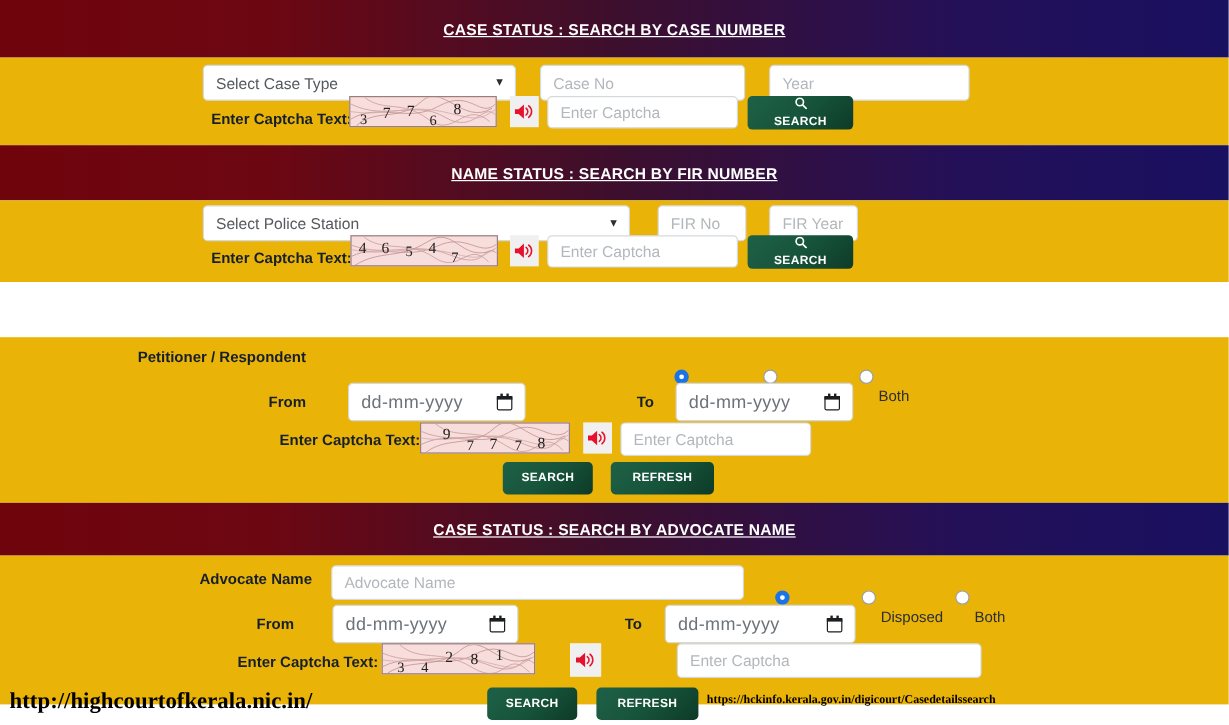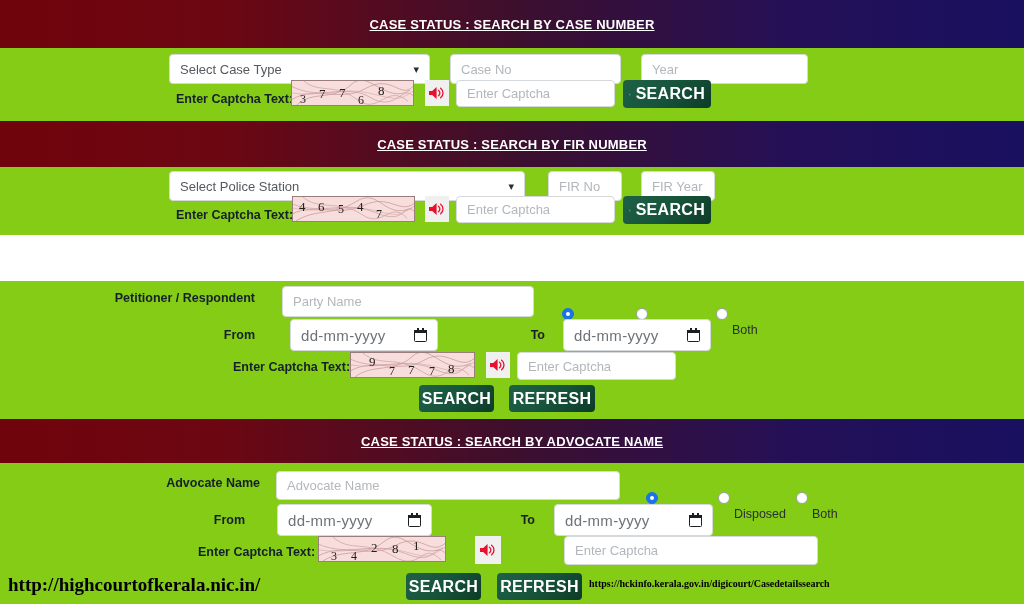--- a/index.html
+++ b/index.html
@@ -18,21 +18,21 @@
     background: linear-gradient(90deg, #70040c 0%, #6c0712 22%, #3d0f2d 50%, #241058 78%, #191060 100%);
     color: #ffffff;
     text-align: center;
     font-weight: bold;
     letter-spacing: .2px;
     display: flex; align-items: center; justify-content: center;
   }
   .banner-title { font-size: 13px; color:#fff;text-decoration:underline; }
 
   
-  .body { background:#84cc16; position: relative; }
+  .body { background:#eab308; position: relative; }
 
   .lbl {
     font-size: 12.5px; font-weight: bold; color: #17202a;
     text-align: right; white-space: nowrap;
   }
 
   input.txt, .selbox {
     border: 1px solid #d6d9dc;
     border-radius: 4px;
     background: #fff;
@@ -84,24 +84,25 @@
   
   .spk {
     background:#f0f0f0; display:flex; align-items:center; justify-content:center;
   }
   .spk svg { display:block; }
 
   
   .btn {
     border: none; border-radius: 4px;
     background: linear-gradient(135deg, #1e6146 0%, #17543c 50%, #0d3b28 100%);
-    color: #fff; font-size: 16px; font-weight: bold;
+    color: #fff; font-size: 10px; font-weight: bold;
     display: inline-flex; align-items: center; justify-content: center; gap: 5px;
     cursor: pointer; letter-spacing: .3px;
     font-family: "Liberation Sans", sans-serif;
+    flex-direction: column;
   }
   .btn .mag { display:block; }
 
   
   .radios { display:flex; align-items:center; gap: 12px; }
   .rwrap { display:flex; align-items:center; gap:4px; }
   .radio {
     width: 12px; height: 12px; border-radius: 50%;
     border: 1px solid #9aa0a6; background:#fff; flex:0 0 auto;
     position: relative;
@@ -174,21 +175,21 @@
     <button class="btn" style="position:absolute; left:623px; top:32px; width:88px; height:28px;">
       <svg class="mag" width="11" height="11" viewBox="0 0 11 11">
         <circle cx="4.4" cy="4.4" r="3.4" stroke="#fff" stroke-width="1.5" fill="none"></circle>
         <line x1="7" y1="7" x2="10.2" y2="10.2" stroke="#fff" stroke-width="1.6" stroke-linecap="round"></line>
       </svg>
       <span>SEARCH</span>
     </button>
   </div>
 
   <div class="banner" style="position:absolute; left:0; top:121px; height:46px;">
-    <span class="banner-title">CASE STATUS : SEARCH BY FIR NUMBER</span>
+    <span class="banner-title">NAME STATUS : SEARCH BY FIR NUMBER</span>
   </div>
 
   <div class="body" style="position:absolute; left:0; top:167px; height:68px; width:1024px;">
 
     <div class="selbox" style="position:absolute; left:169px; top:4px; width:356px;">
       <span>Select Police Station</span>
       <span class="chev">▾</span>
     </div>
 
     <input class="txt" style="position: absolute; left: 548px; top: 4px; width: 74px;" placeholder="FIR No">
@@ -231,21 +232,20 @@
       </svg>
       <span>SEARCH</span>
     </button>
   </div>
 
 
   <div class="body" style="position:absolute; left:0; top:281px; height:138px; width:1024px;">
 
     <span class="lbl" style="position:absolute; left:110px; top:10px; width:145px;">Petitioner / Respondent</span>
 
-    <input class="txt" style="position: absolute; left: 282px; top: 5px; width: 252px; height: 31px;" placeholder="Party Name">
 
     <div class="radios" style="position:absolute; left:562px; top:10px;">
       <span class="rwrap">
         <span class="radio on"></span>
         <span class="rlbl">Pending</span>
       </span>
       <span class="rwrap">
         <span class="radio"></span>
         <span class="rlbl">Disposed</span>
       </span>
@@ -314,21 +314,21 @@
 
     <button class="btn" style="position:absolute; left:509px; top:104px; width:86px; height:27px;">
       <span>REFRESH</span>
     </button>
   </div>
 
   <div class="banner" style="position:absolute; left:0; top:419px; height:44px;">
     <span class="banner-title">CASE STATUS : SEARCH BY ADVOCATE NAME</span>
   </div>
 
-  <div class="body" style="position:absolute; left:0; top:463px; height:141px; width:1024px;">
+  <div class="body" style="position:absolute; left:0; top:463px; height:124px; width:1024px;">
 
     <span class="lbl" style="position:absolute; left:150px; top:13px; width:110px;">Advocate Name</span>
 
     <input class="txt" style="position: absolute; left: 276px; top: 8px; width: 344px; height: 29px;" placeholder="Advocate Name">
 
     <div class="radios" style="position:absolute; left:646px; top:12px; gap:10px;">
       <span class="rwrap">
         <span class="radio on"></span>
         <span class="rlbl">Pending</span>
       </span>

